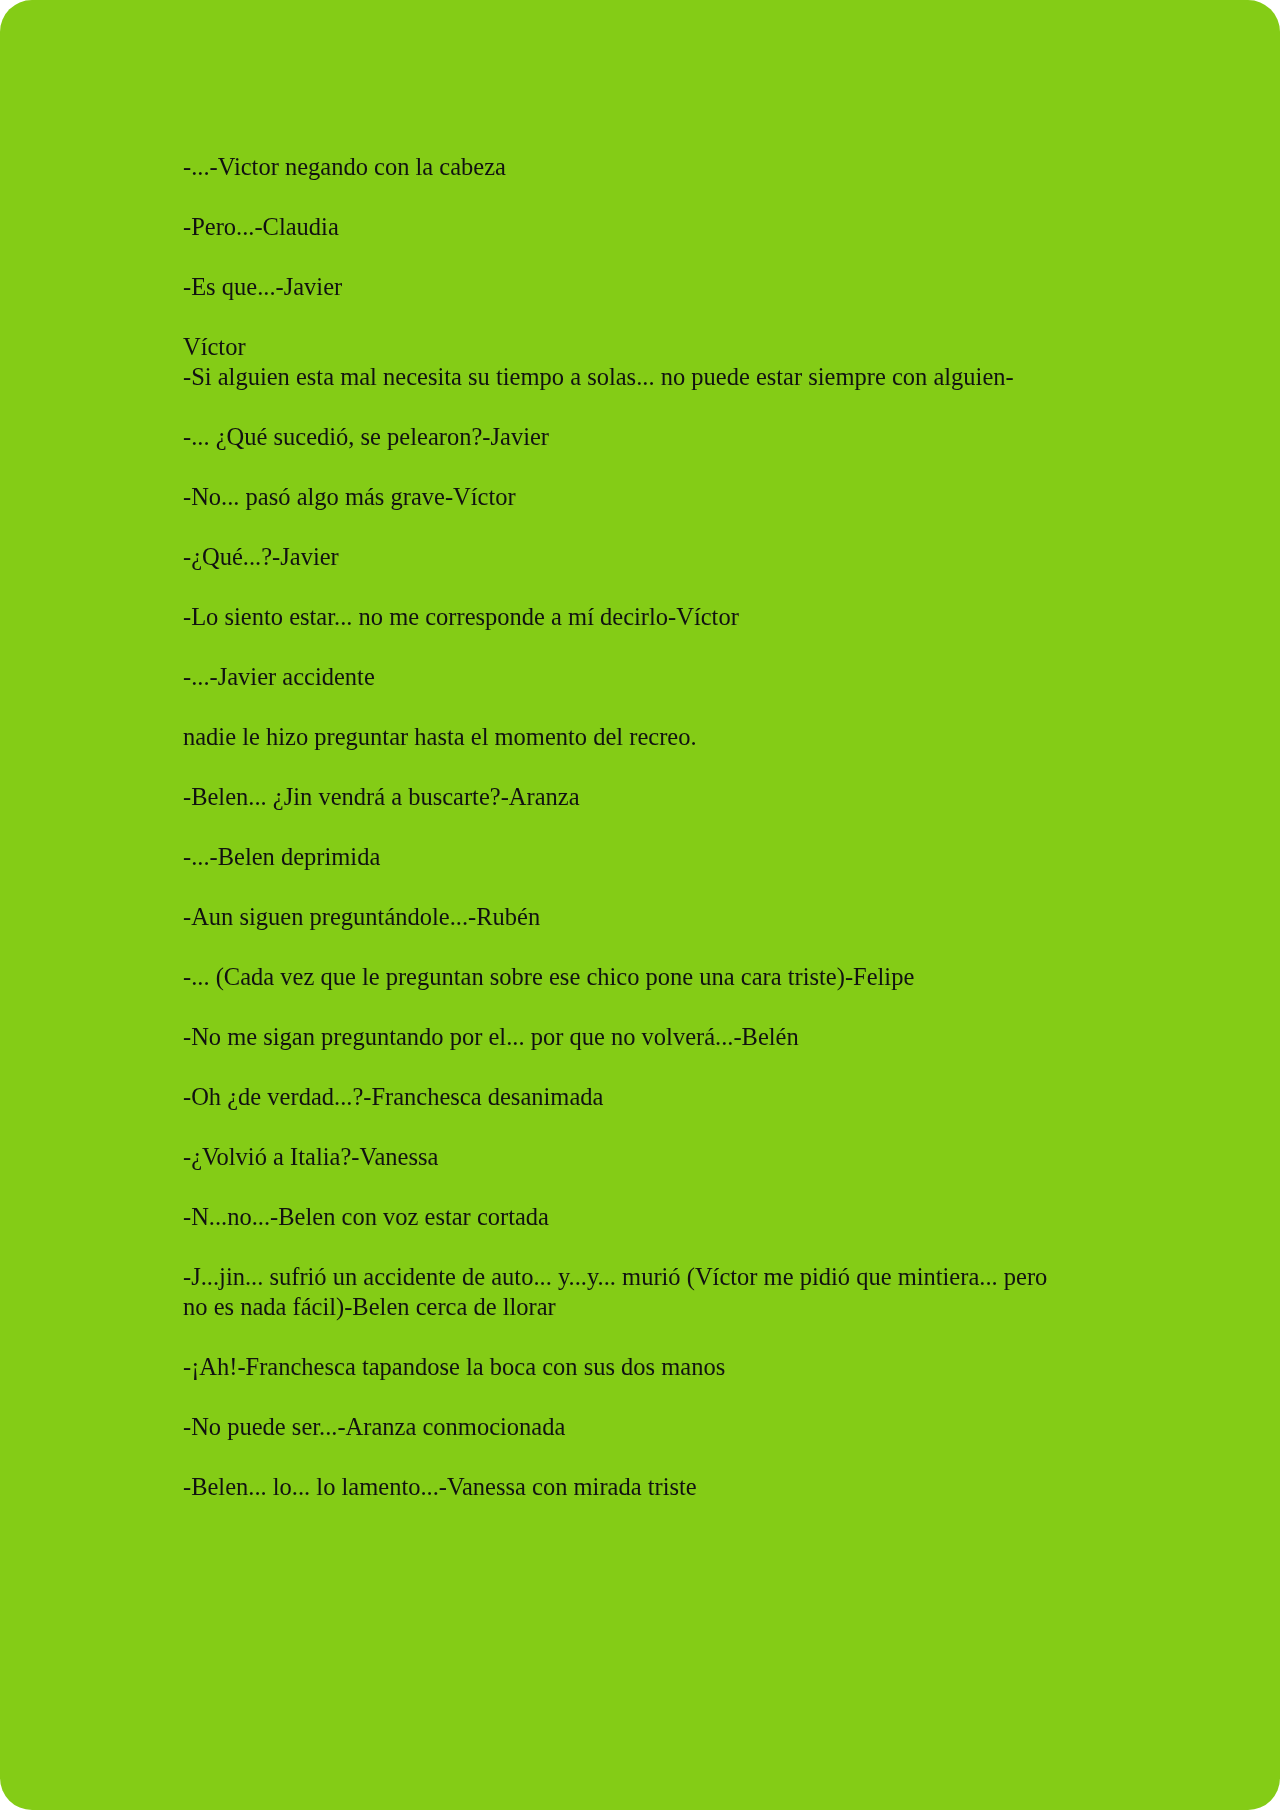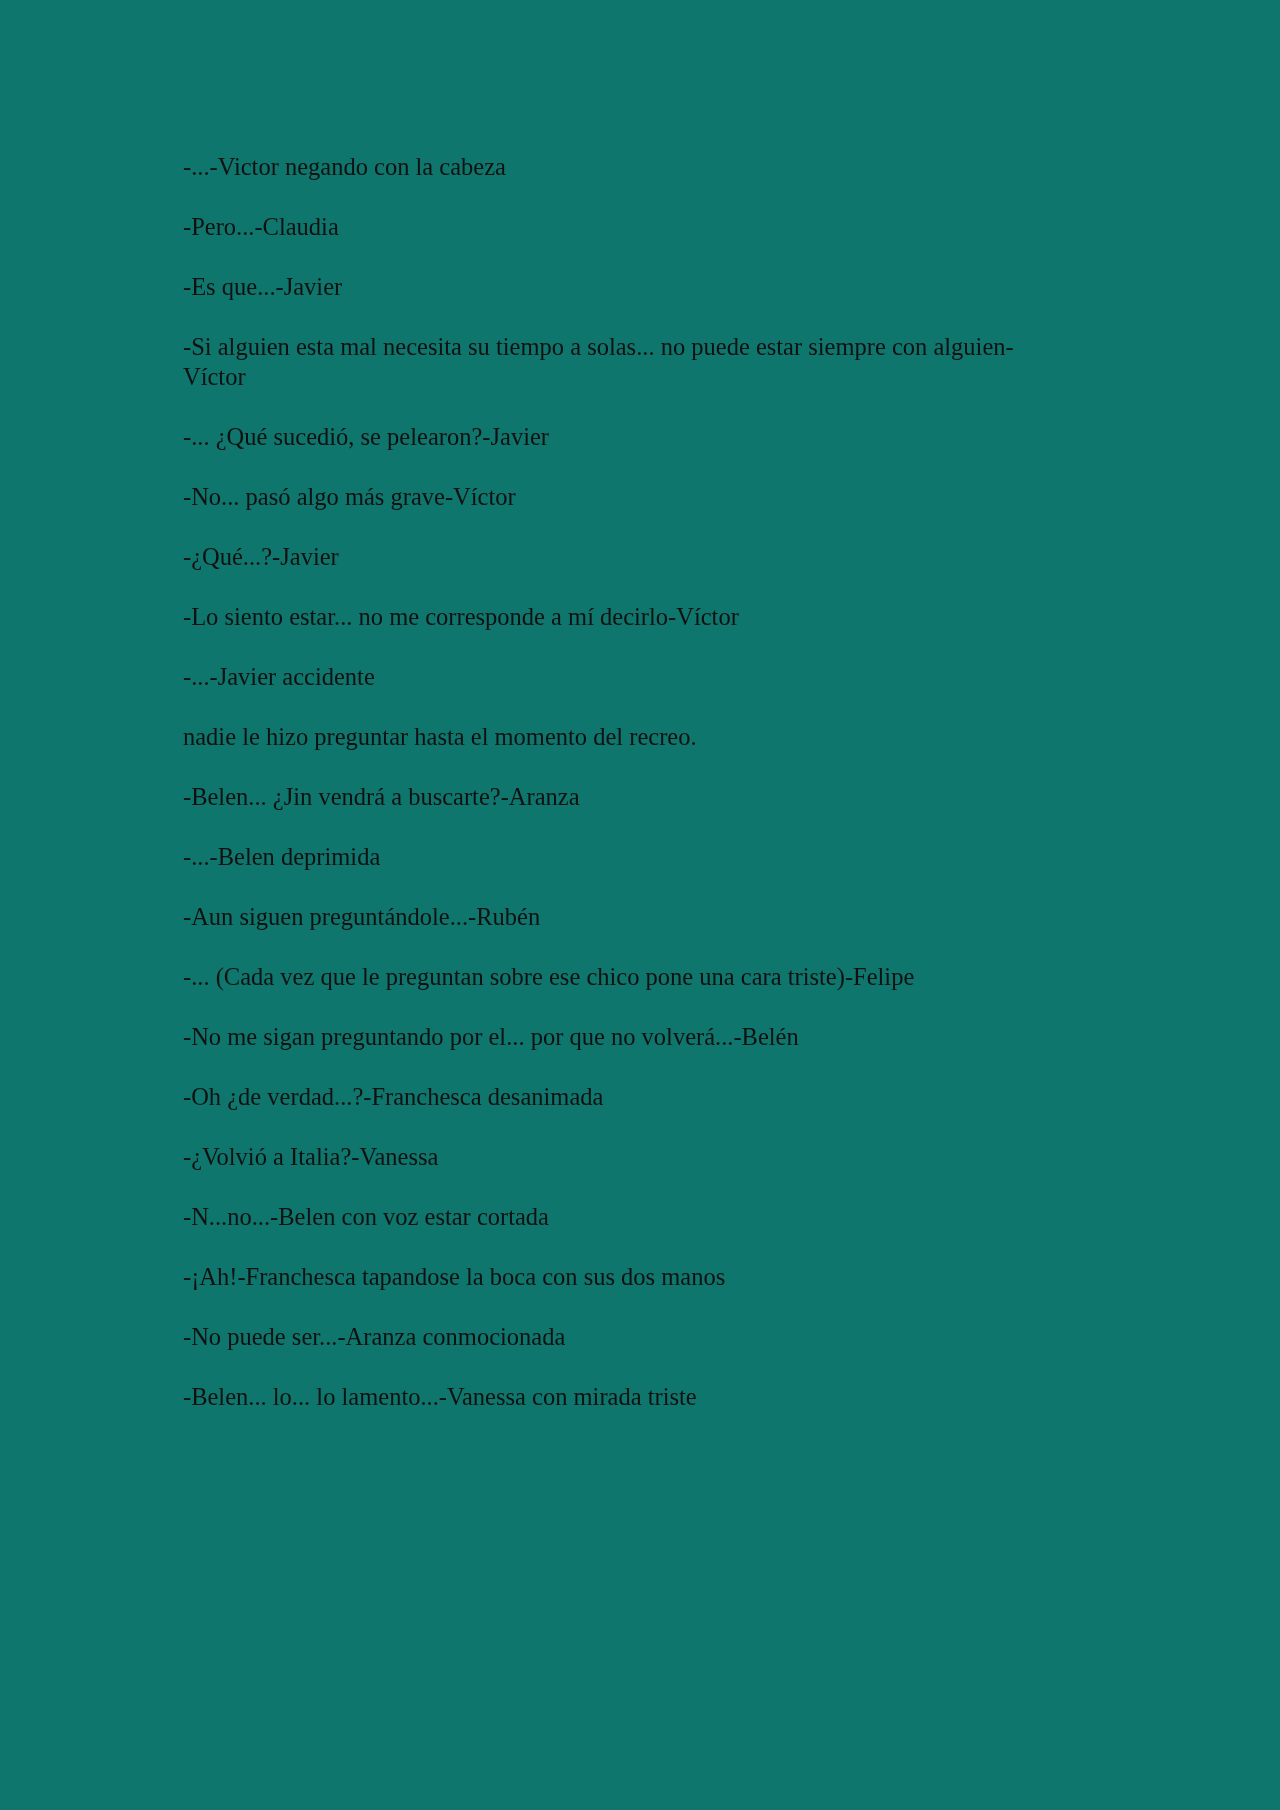--- a/index.html
+++ b/index.html
@@ -1,18 +1,18 @@
 <!DOCTYPE html>
 <html><head>
 <meta charset="utf-8">
 <style>
   html, body { margin: 0; padding: 0; background: #ffffff; }
   body { width: 1280px; height: 1810px; position: relative; overflow: hidden; }
   .page {
-    position: absolute; left: 0; top: 0; width: 1280px; height: 1810px; background: #0f766e;
+    position: absolute; left: 0; top: 0; width: 1280px; height: 1810px; background: #84cc16; border-radius: 32px;
   }
   .text-block {
     position: absolute; left: 183px; top: 152px; width: 940px;
     font-family: "Liberation Serif", "DejaVu Serif", serif;
     font-size: 24.5px; color: #111111; line-height: 30px;
   }
   .para { margin: 0 0 30px 0; white-space: nowrap; }
   .para .line { display: block; }
 </style>
 </head>
@@ -23,22 +23,22 @@
     <p class="para">
         <span class="line">-...-Victor negando con la cabeza</span>
       </p>
     <p class="para">
         <span class="line">-Pero...-Claudia</span>
       </p>
     <p class="para">
         <span class="line">-Es que...-Javier</span>
       </p>
     <p class="para">
+        <span class="line">Víctor</span>
         <span class="line">-Si alguien esta mal necesita su tiempo a solas... no puede estar siempre con alguien-</span>
-        <span class="line">Víctor</span>
       </p>
     <p class="para">
         <span class="line">-... ¿Qué sucedió, se pelearon?-Javier</span>
       </p>
     <p class="para">
         <span class="line">-No... pasó algo más grave-Víctor</span>
       </p>
     <p class="para">
         <span class="line">-¿Qué...?-Javier</span>
       </p>
@@ -69,20 +69,24 @@
     <p class="para">
         <span class="line">-Oh ¿de verdad...?-Franchesca desanimada</span>
       </p>
     <p class="para">
         <span class="line">-¿Volvió a Italia?-Vanessa</span>
       </p>
     <p class="para">
         <span class="line">-N...no...-Belen con voz estar cortada</span>
       </p>
     <p class="para">
+        <span class="line">-J...jin... sufrió un accidente de auto... y...y... murió (Víctor me pidió que mintiera... pero</span>
+        <span class="line">no es nada fácil)-Belen cerca de llorar</span>
+      </p>
+    <p class="para">
         <span class="line">-¡Ah!-Franchesca tapandose la boca con sus dos manos</span>
       </p>
     <p class="para">
         <span class="line">-No puede ser...-Aranza conmocionada</span>
       </p>
     <p class="para">
         <span class="line">-Belen... lo... lo lamento...-Vanessa con mirada triste</span>
       </p>
   </div>
 </div>

